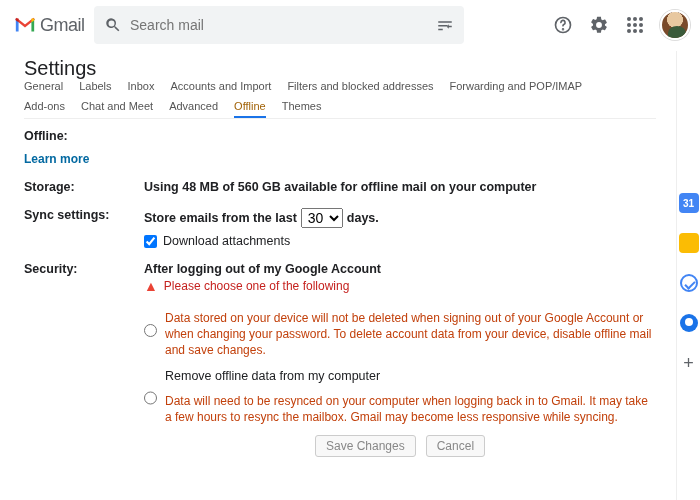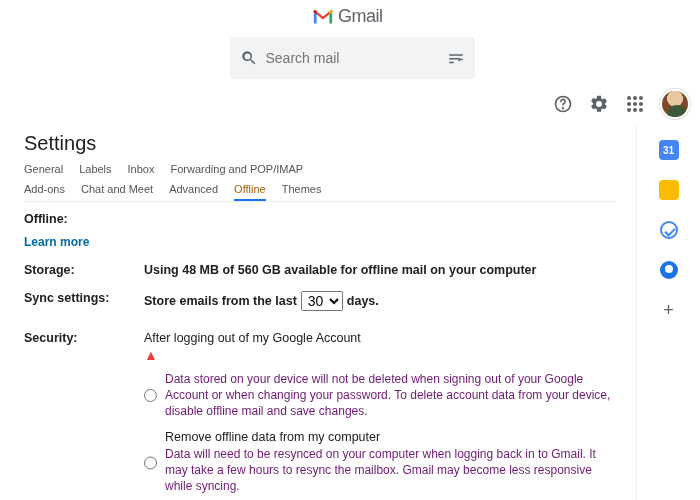--- a/index.html
+++ b/index.html
@@ -1,61 +1,61 @@
 <!DOCTYPE html>
 <html><head>
   <meta charset="utf-8">
   <style>
     * { box-sizing: border-box; margin: 0; padding: 0; }
     body { font-family: Arial, Helvetica, sans-serif; font-size: 13px; color: #202124; width: 700px; height: 500px; overflow: hidden; background: #fff; position: relative; }
-    .header { display: flex; align-items: center; padding: 6px 10px 6px 14px; gap: 10px; border-bottom: 1px solid transparent; flex-direction: column; }
+    .header { display: flex; align-items: center; padding: 6px 10px 6px 14px; border-bottom: 1px solid transparent; }
     .logo-wrap { display: flex; align-items: center; gap: 4px; width: 80px; }
     .gmail-icon { width: 22px; height: 18px; }
     .gmail-text { font-size: 18px; color: #5f6368; letter-spacing: -0.5px; }
     .search-bar { flex: 1; background: #f1f3f4; border-radius: 4px; height: 38px; display: flex; align-items: center; padding: 12px 10px; max-width: 370px; }
     .search-bar input { border: none; background: transparent; outline: none; font-size: 14px; color: #5f6368; flex: 1; margin-left: 8px; }
     .search-tune { color: #5f6368; }
     .header-icons { display: flex; align-items: center; gap: 14px; margin-left: auto; }
     .hicon { color: #5f6368; cursor: pointer; display: flex; align-items: center; justify-content: center; width: 22px; height: 22px; }
     .avatar { width: 30px; height: 30px; border-radius: 50%; background: radial-gradient(circle at 50% 30%, #e8c8a0 35%, #7a4a2a 36%); border: 2px solid #fff; box-shadow: 0 0 0 1px #ddd; overflow:hidden; position:relative;}
     .avatar::after{content:"";position:absolute;bottom:-2px;left:6px;width:18px;height:14px;background:#3a5a3a;border-radius:50% 50% 0 0;}
     .content { display: flex; height: calc(100% - 50px); }
     .main { flex: 1; padding: 6px 20px 0 24px; overflow: hidden; }
-    .page-title { font-size: 20px; color: #202124; margin-bottom: 8px; }
+    .page-title { font-size: 20px; color: #202124; }
     .tab-row { display: flex; flex-wrap: wrap; gap: 16px; font-size: 11px; color: #555; margin-bottom: 4px; }
     .tab-row.second { margin-bottom: 10px; border-bottom: 1px solid #eee; }
     .tab { cursor: pointer; padding-bottom: 4px; }
     .tab.active { color: #a16207; border-bottom: 2px solid #1a73e8; font-weight: 500; }
     .setting-row { display: flex; margin-bottom: 14px; }
     .setting-label { width: 120px; font-weight: bold; font-size: 12.5px; }
     .setting-label a { display:block; font-weight:bold; color:#0369a1; font-size:12px; margin-top:9px; text-decoration:none;}
     .setting-body { flex: 1; font-size: 12.5px; color: #202124; }
     .bold { font-weight: bold; }
     .cbwrap { display: flex; align-items: center; gap: 6px; }
     .cbwrap input[type=checkbox]{ width:13px;height:13px;}
     .daysline { display:flex;align-items:center;gap:4px;margin-bottom:6px;font-weight:bold;}
     select { font-size:14px; padding:0 2px;}
     .warn { display:flex;align-items:center;gap:6px;color:#c5221f;font-size:12px;margin:2px 0 6px;}
     .warn-icon{color:#ea4335;font-size:14px;}
     .radio-opt { display:flex; gap:8px; margin-bottom:10px;}
     .radio-opt input{margin-top:2px;}
     .radio-opt .rlabel{font-size:12.5px;color:#202124;}
-    .radio-opt .rdesc{font-size:12px;color:#701a75;margin-top:2px;line-height:1.35;}
+    .radio-opt .rdesc{font-size:12px;color:#c2410c;margin-top:10px;line-height:1.35;}
     .footer-btns { display:flex;gap:10px;justify-content:center;margin-top:4px;}
     .footer-btns button{font-size:12px;padding:3px 10px;border:1px solid #ccc;border-radius:3px;background:#f8f8f8;color:#888;cursor:pointer;}
-    .side-panel { width: 64px; border-left: 1px solid #eee; display:flex;flex-direction:column;align-items:center;gap:20px;padding-top:14px;}
+    .side-panel { width: 24px; border-left: 1px solid #eee; display:flex;flex-direction:column;align-items:center;gap:20px;padding-top:14px;justify-content:center;}
     .sp-icon { width:20px;height:20px;border-radius:4px;display:flex;align-items:center;justify-content:center;font-size:14px;cursor:pointer;}
     .sp-cal{background:#4285f4;color:#fff;font-size:10px;font-weight:bold;}
     .sp-keep{background:#fbbc04;}
     .sp-tasks{border:2px solid #4285f4;border-radius:50%;width:18px;height:18px;position:relative;}
     .sp-tasks::after{content:"";position:absolute;left:3px;top:5px;width:8px;height:4px;border-left:2px solid #4285f4;border-bottom:2px solid #4285f4;transform:rotate(-45deg);}
     .sp-contacts{width:18px;height:18px;border-radius:50%;background:#1a73e8;position:relative;}
     .sp-contacts::after{content:"";position:absolute;left:5px;top:4px;width:8px;height:8px;border-radius:50%;background:#fff;}
     .sp-plus{font-size:18px;color:#5f6368;font-weight:300;}
-    .section-heading{font-weight:normal;font-size:12.5px;margin-bottom:2px;}
+    .section-heading{font-weight:bold;font-size:12.5px;margin-bottom:2px;}
   </style>
 </head>
 <body>
 
 <div class="header">
   <div class="logo-wrap">
     <svg class="gmail-icon" viewBox="0 0 24 18">
       <path d="M2 2 L12 10 L22 2" stroke="#EA4335" stroke-width="2.5" fill="none"></path>
       <path d="M2 2 V16 H5 V6" fill="#4285F4"></path>
       <path d="M22 2 V16 H19 V6" fill="#34A853"></path>
@@ -104,20 +104,22 @@
 </div>
 
 <div class="content">
   <div class="main">
     <div class="page-title">Settings</div>
 
     <div class="tab-row">
       <span class="tab">General</span>
       <span class="tab">Labels</span>
       <span class="tab">Inbox</span>
+      <span class="tab">Accounts and Import</span>
+      <span class="tab">Filters and blocked addresses</span>
       <span class="tab">Forwarding and POP/IMAP</span>
     </div>
     <div class="tab-row second">
       <span class="tab">Add-ons</span>
       <span class="tab">Chat and Meet</span>
       <span class="tab">Advanced</span>
       <span class="tab active">Offline</span>
       <span class="tab">Themes</span>
     </div>
 
@@ -134,29 +136,34 @@
     </div>
 
     <div class="setting-row">
       <div class="setting-label">Sync settings:</div>
       <div class="setting-body">
         <div class="daysline">
           <span>Store emails from the last</span>
           <select><option>30</option></select>
           <span>days.</span>
         </div>
+        <label class="cbwrap">
+          <input type="checkbox" checked="" style="">
+          <span>Download attachments</span>
+        </label>
       </div>
     </div>
 
     <div class="setting-row">
       <div class="setting-label">Security:</div>
       <div class="setting-body">
         <div class="section-heading">After logging out of my Google Account</div>
         <div class="warn">
           <span class="warn-icon">▲</span>
+          <span>Please choose one of the following</span>
         </div>
         <div class="radio-opt">
           <input type="radio" name="sec" style="">
           <div>
             <div class="rdesc">Data stored on your device will not be deleted when signing out of your Google Account or when changing your password. To delete account data from your device, disable offline mail and save changes.</div>
           </div>
         </div>
         <div class="radio-opt">
           <input type="radio" name="sec" style="">
           <div>

